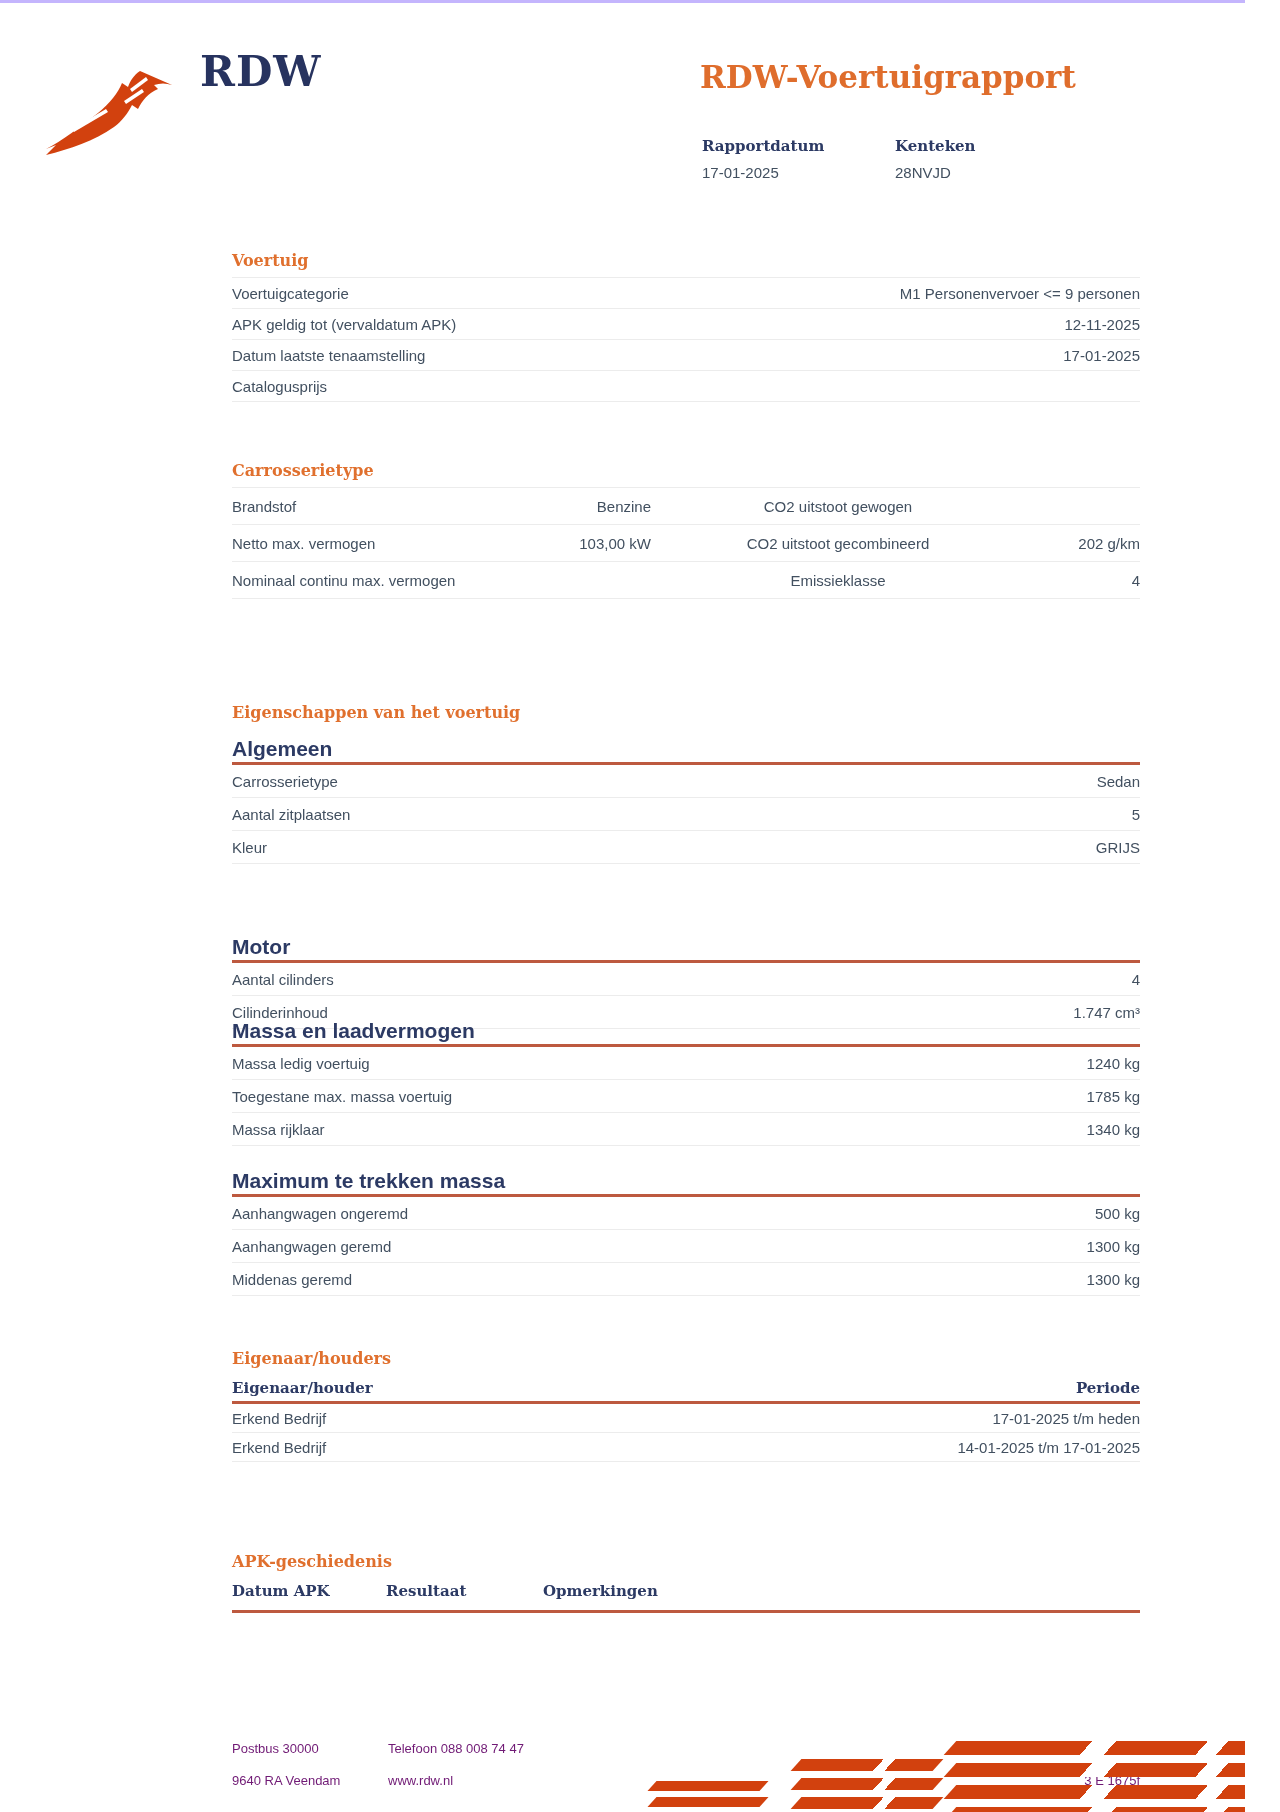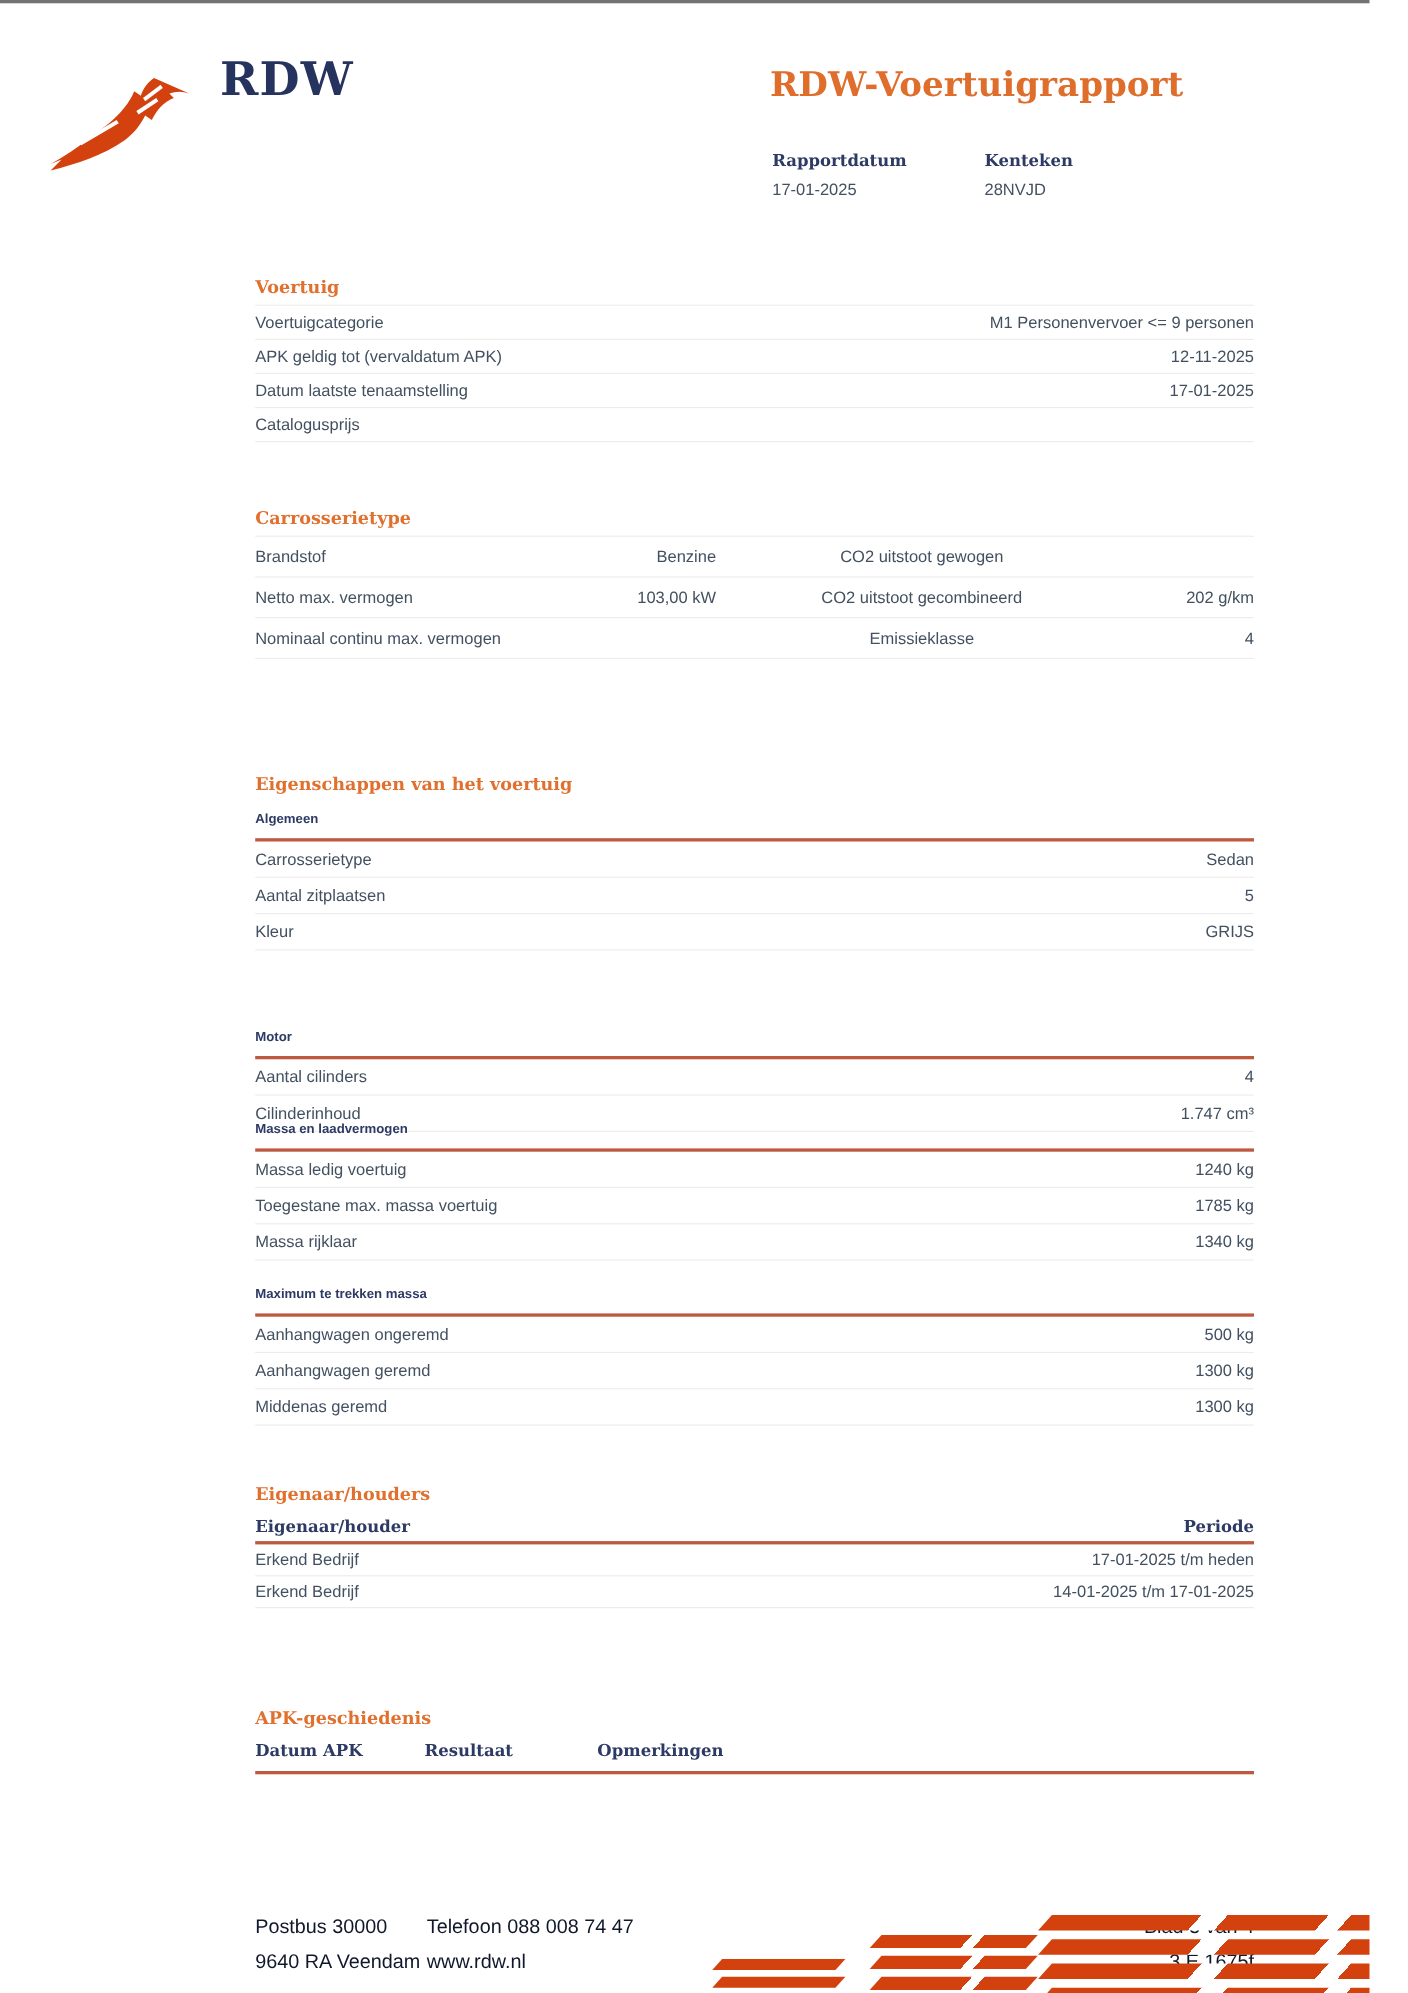--- a/index.html
+++ b/index.html
@@ -1,39 +1,39 @@
 <!DOCTYPE html>
 <html><head>
 <meta charset="utf-8">
 <style>
   html,body{margin:0;padding:0;}
   body{background:#ffffff;}
   .page{
     position:relative;width:1245px;height:1812px;overflow:hidden;
     background:#ffffff;font-family:"Liberation Sans",sans-serif;color:#425060;
-    border-top:3px solid #737373;box-sizing:border-box;
+    border-top:3px solid #c4b5fd;box-sizing:border-box;
   }
   
   .logo-icon{position:absolute;left:42px;top:60px;width:140px;height:100px;}
   .logo-text{
     position:absolute;left:200px;top:44px;
     font-family:"DejaVu Serif",serif;font-weight:700;font-size:42px;color:#27335f;letter-spacing:1px;
   }
   .doc-title{
     position:absolute;left:700px;top:56px;
     font-family:"DejaVu Serif",serif;font-weight:700;font-size:31px;color:#df6d2c;
   }
   .meta{position:absolute;left:702px;top:134px;display:flex;}
   .meta-col{width:193px;}
   .meta-label{font-family:"DejaVu Serif",serif;font-weight:700;font-size:15px;color:#2c3a64;margin-bottom:9px;}
   .meta-value{font-size:15px;color:#425060;}
   
   .section{position:absolute;left:232px;width:908px;}
   .sec-title{font-family:"DejaVu Serif",serif;font-weight:700;font-size:16px;color:#e0702e;height:26px;}
-  .sub-title{font-weight:700;font-size:12px;color:#2c3a64;height:25px;}
+  .sub-title{font-weight:700;font-size:21px;color:#2c3a64;height:25px;}
   .orange-line{height:3px;background:#bd593f;}
   .rows{border-top:1px solid #ececec;}
   .rows.noline{border-top:none;}
   .row{
     display:flex;justify-content:space-between;align-items:center;
     height:30px;border-bottom:1px solid #ececec;font-size:15px;color:#425060;gap:41px;
   }
   .row.h32{height:32px;}
   .row.h28{height:28px;}
   .row .lbl{white-space:nowrap;}
@@ -48,21 +48,21 @@
   .tbl-head{display:flex;justify-content:space-between;align-items:center;height:26px;
     font-family:"DejaVu Serif",serif;font-weight:700;font-size:15px;color:#2c3a64;}
   
   .apk-head{display:flex;align-items:center;height:26px;
     font-family:"DejaVu Serif",serif;font-weight:700;font-size:15px;color:#2c3a64;}
   .apk-head .a1{width:154px;}
   .apk-head .a2{width:157px;}
   .apk-head .a3{flex:1;}
   .apk-line{height:3px;background:#bd593f;margin-top:6px;}
   
-  .footer-row{position:absolute;left:232px;width:908px;display:flex;font-size:18px;color:#0f172a;}
+  .footer-row{position:absolute;left:232px;width:908px;display:flex;font-size:13px;color:#701a75;}
   .footer-row .f1{width:156px;}
   .footer-row .f2{flex:1;}
   .footer-row .f3{text-align:center;margin-left:46px;}
   
   .decor{position:absolute;}
   .stripe{transform:skewX(-42deg);background:#d2410e;}
   .g1 .stripe{width:112px;height:10px;margin-bottom:6px;}
   .g2 .stripe{width:142px;height:12px;margin-bottom:7px;
     background:linear-gradient(90deg,#d2410e 0 58%,#ffffff 58% 66%,#d2410e 66% 100%);}
   .g3 .stripe{width:340px;height:14px;margin-bottom:8px;

